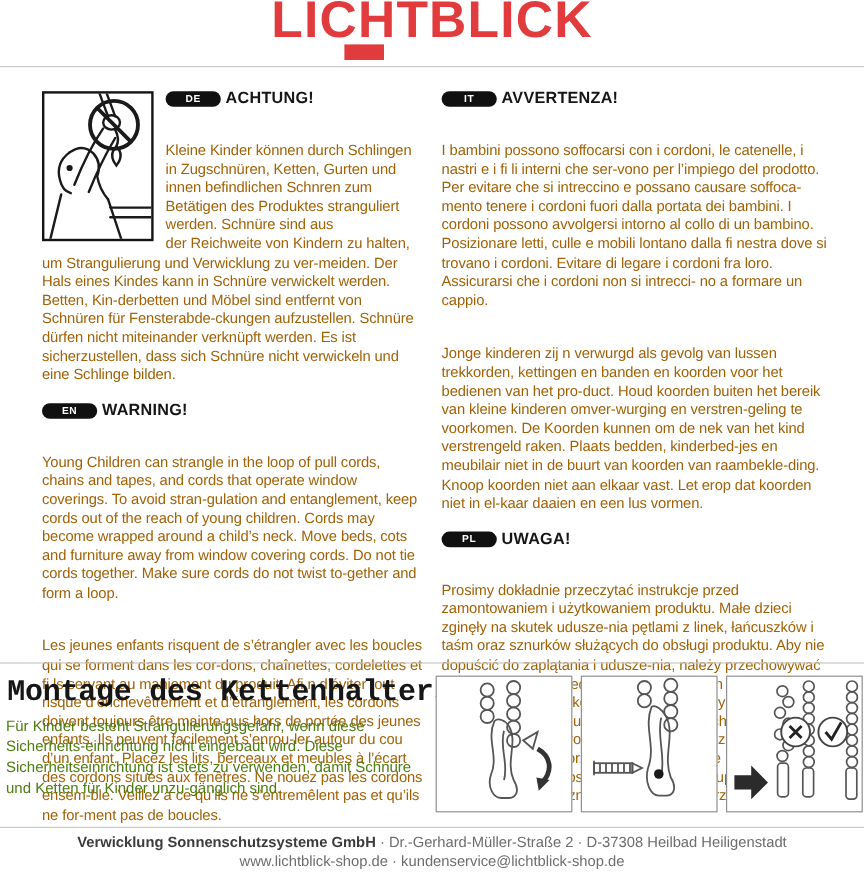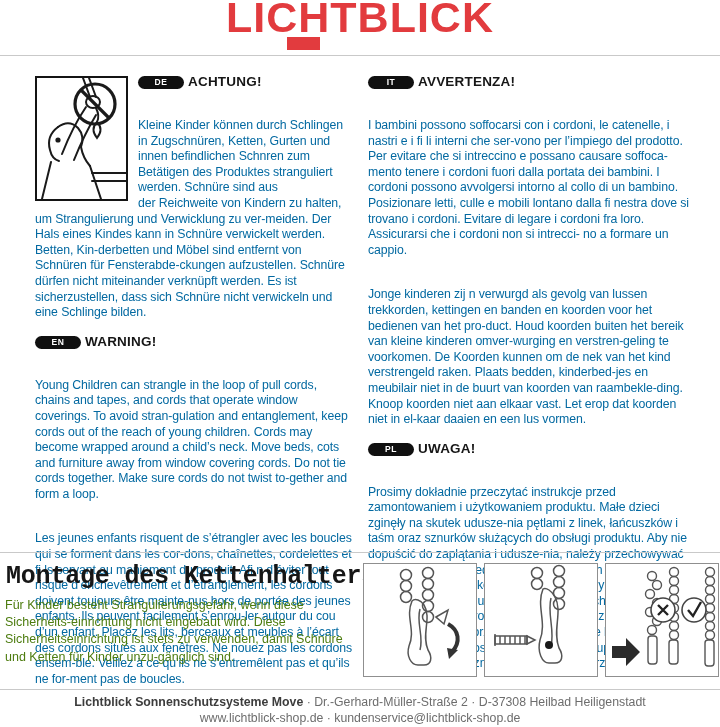--- a/index.html
+++ b/index.html
@@ -38,21 +38,21 @@
     font-size: 13.5px; font-weight: bold; color: #161616;
     letter-spacing: 0.2px; margin-bottom: 4px;
   }
   .badge {
     display: inline-block; background: #101010; color: #fff;
     width: 46px; height: 13px; line-height: 13px; border-radius: 7px;
     font-size: 8.5px; font-weight: bold; text-align: center;
     letter-spacing: 0.5px; vertical-align: 1px; margin-right: 4px;
   }
   .warning p {
-    font-size: 12.3px; line-height: 15.6px; color: #0369a1;
+    font-size: 12.3px; line-height: 15.6px; color: #a16207;
     white-space: pre-line; letter-spacing: -0.1px; margin-top: 29px;
   }
   .illu {
     float: left; width: 93px; height: 125px;
     border: 2px solid #141414; margin: 2px 10px 4px 0;
     background: #fff;
   }
   .illu svg { display:block; }
 
   
@@ -232,17 +232,17 @@
       <g>
         <circle cx="88" cy="46" r="12" fill="#fff" stroke="#444" stroke-width="1.6"></circle>
         <path d="M82,46 L87,52 L95,38" stroke="#222" stroke-width="2.4" fill="none"></path>
       </g>
     </svg>
   </div>
 
   <div class="rule rule-bottom"></div>
 
   <div class="footer">
-    <div><span class="company">Lichtblick Sonnenschutzsysteme Move</span><span> · Dr.-Gerhard-Müller-Straße 2 · D-37308 Heilbad Heiligenstadt</span></div>
+    <div><span class="company">Verwicklung Sonnenschutzsysteme GmbH</span><span> · Dr.-Gerhard-Müller-Straße 2 · D-37308 Heilbad Heiligenstadt</span></div>
     <div><span>www.lichtblick-shop.de · kundenservice@lichtblick-shop.de</span></div>
   </div>
 
 </div>
 
 </body></html>

